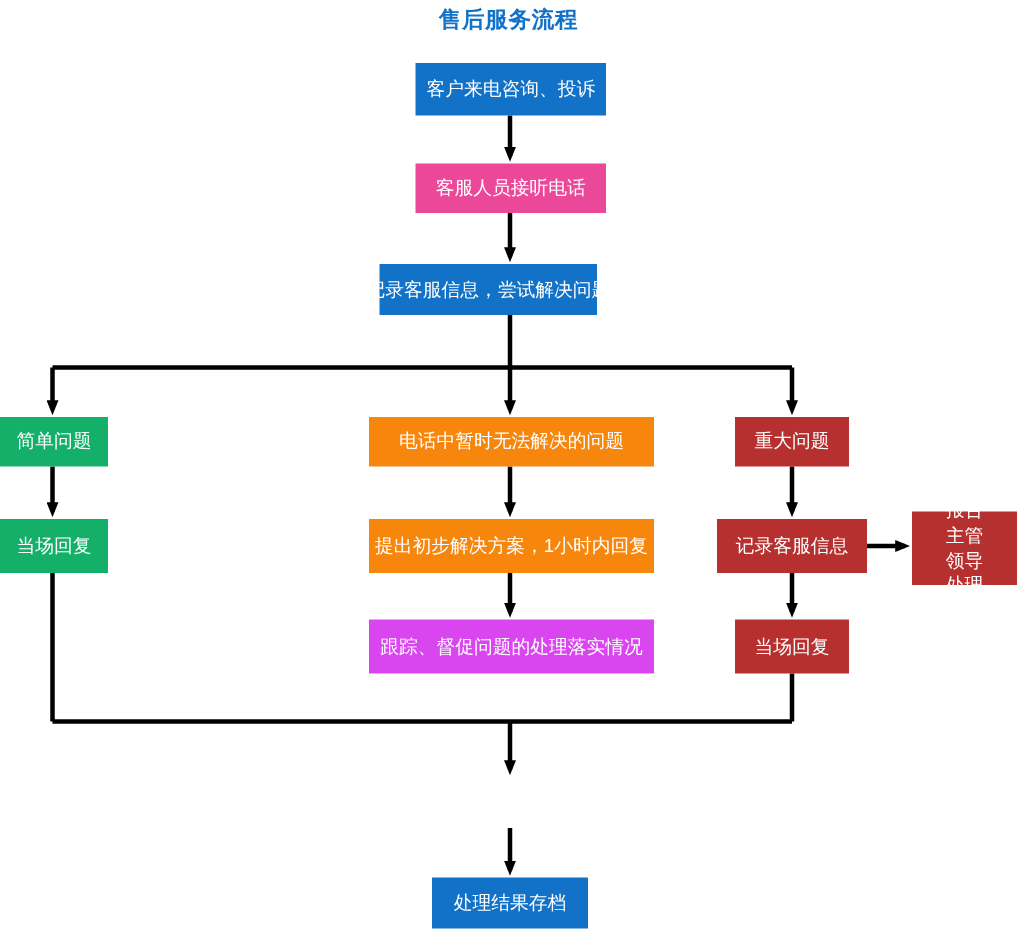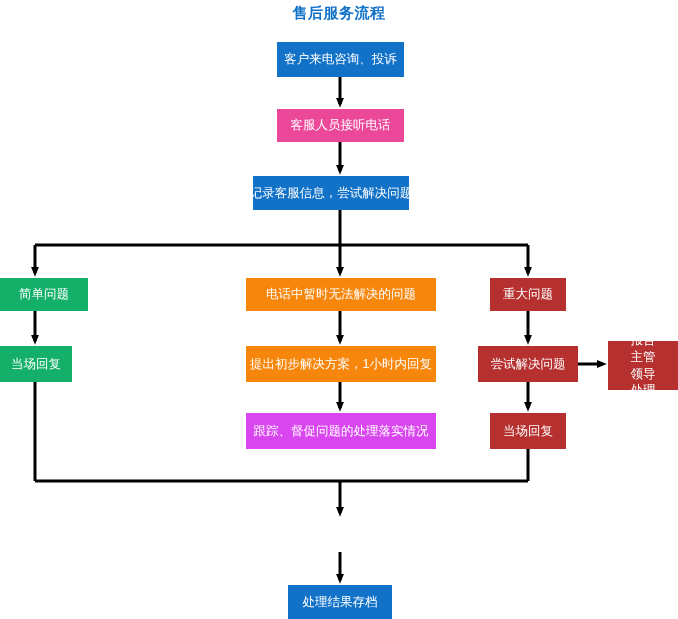--- a/index.html
+++ b/index.html
@@ -106,25 +106,25 @@
     <path class="edge-line" d="M 35 382 L 35 481"></path>
     <path class="edge-line" d="M 528 449 L 528 481"></path>
     <path class="edge-line" d="M 35 481 L 528 481"></path>
     <path class="edge-line" d="M 340 481 L 340 513" marker-end="url(#arrowhead)"></path>
 
     <path class="edge-line" d="M 340 552 L 340 580" marker-end="url(#arrowhead)"></path>
   </svg>
 
   <div class="node n-blue" style="left: 277px; top: 42px; width: 127px; height: 35px; background: rgb(18, 114, 200);">客户来电咨询、投诉</div>
   <div class="node n-blue" style="left: 277px; top: 109px; width: 127px; height: 33px; background: #ec4899;">客服人员接听电话</div>
-  <div class="node n-blue" style="left: 253px; top: 176px; width: 156px; height: 34px; background: rgb(18, 114, 200); text-align: right;">记录客服信息，尝试解决问题</div>
-  <div class="node n-green" style="left: 0px; top: 278px; width: 88px; height: 33px; background: rgb(20, 176, 106);">简单问题</div>
+  <div class="node n-blue" style="left: 253px; top: 176px; width: 145px; height: 34px; background: rgb(18, 114, 200); text-align: right;">记录客服信息，尝试解决问题</div>
+  <div class="node n-green" style="left: 0px; top: 278px; width: 72px; height: 33px; background: rgb(20, 176, 106);">简单问题</div>
   <div class="node n-green" style="left: 0px; top: 346px; width: 72px; height: 36px; background: rgb(20, 176, 106);">当场回复</div>
   <div class="node n-orange" style="left: 246px; top: 278px; width: 190px; height: 33px; background: rgb(247, 134, 13);">电话中暂时无法解决的问题</div>
   <div class="node n-orange" style="left: 246px; top: 346px; width: 190px; height: 36px; background: rgb(247, 134, 13);">提出初步解决方案，1小时内回复</div>
   <div class="node n-orange" style="left: 246px; top: 413px; width: 190px; height: 36px; background: #d946ef;">跟踪、督促问题的处理落实情况</div>
   <div class="node n-red" style="left: 490px; top: 278px; width: 76px; height: 33px; background: rgb(181, 48, 47);">重大问题</div>
-  <div class="node n-red" style="left: 478px; top: 346px; width: 100px; height: 36px; background: rgb(181, 48, 47);">尝试解决问题</div>
+  <div class="node n-red" style="left: 478px; top: 346px; width: 100px; height: 36px; background: rgb(181, 48, 47);">记录客服信息</div>
   <div class="node n-red wrap" style="left: 608px; top: 341px; width: 70px; height: 49px; background: rgb(181, 48, 47);">报告主管领导处理</div>
   <div class="node n-red" style="left: 490px; top: 413px; width: 76px; height: 36px; background: rgb(181, 48, 47);">当场回复</div>
   <div class="node n-blue" style="left: 288px; top: 585px; width: 104px; height: 34px; background: rgb(18, 114, 200);">处理结果存档</div>
 
 </div>
 
 </body></html>

